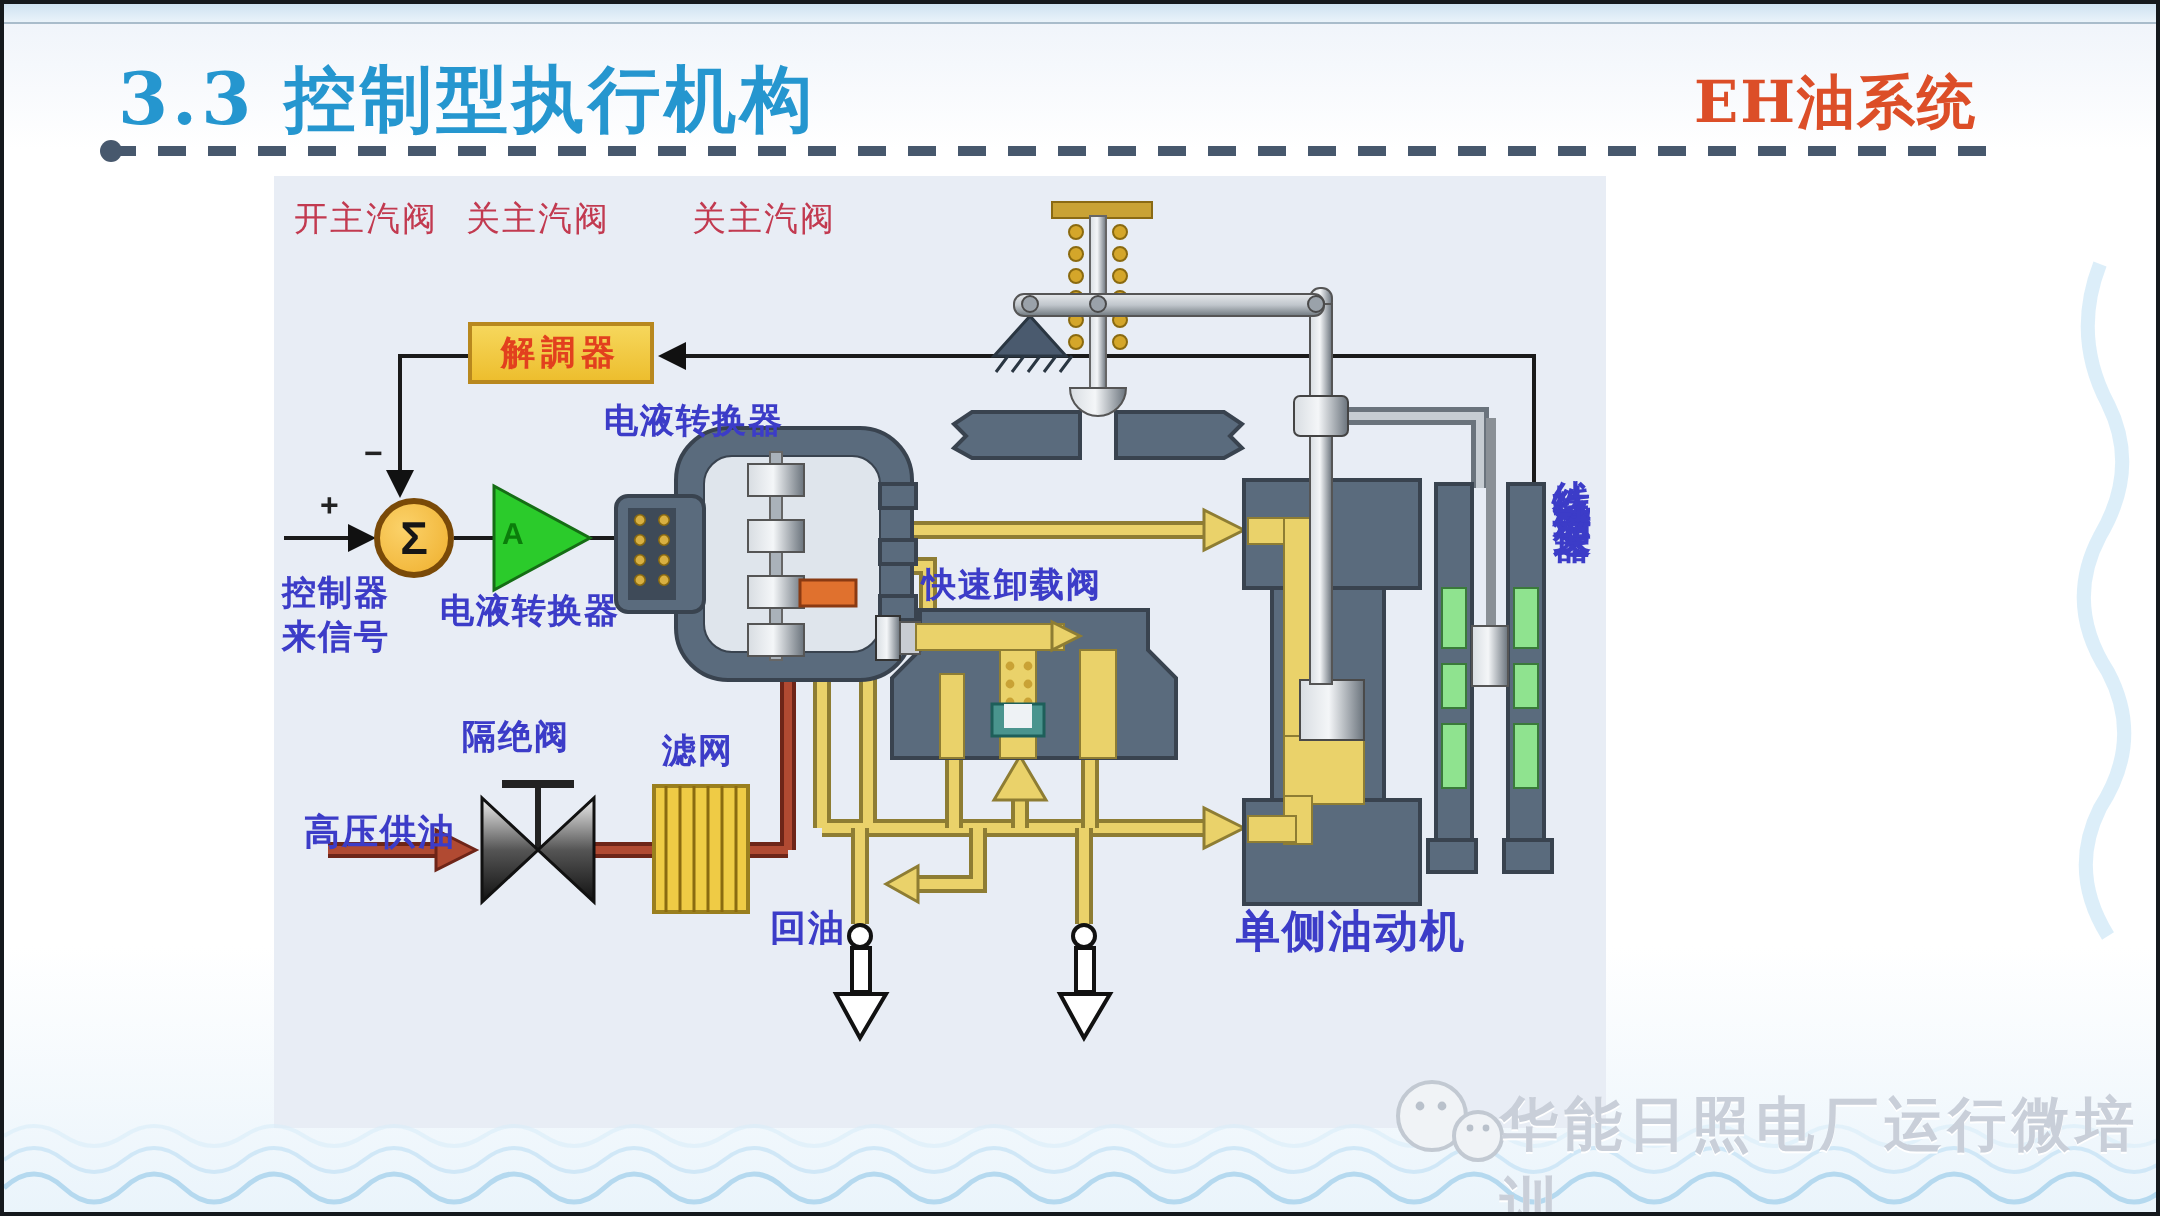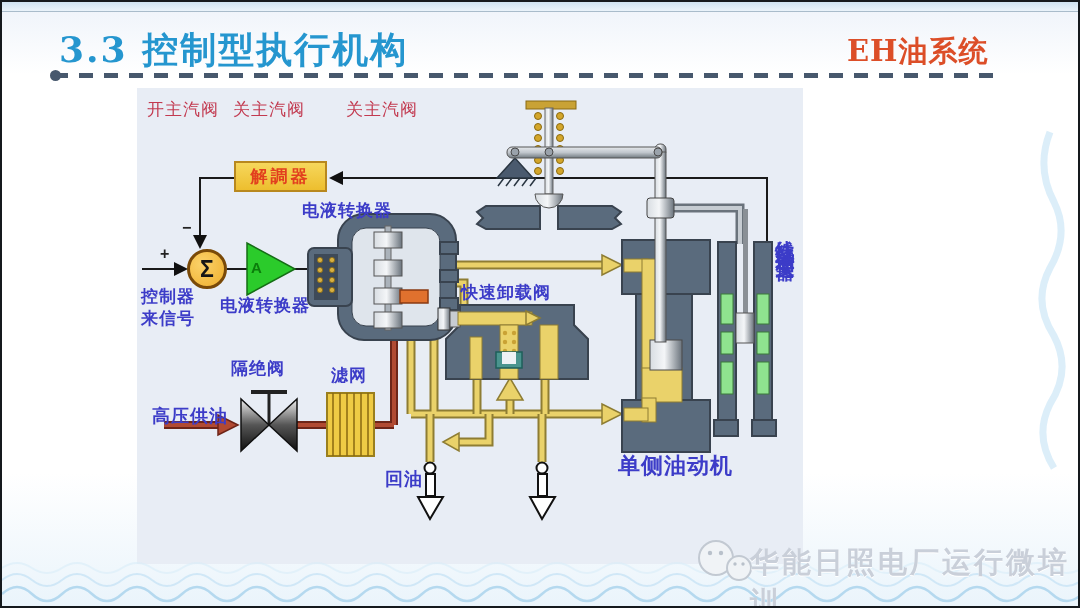--- a/index.html
+++ b/index.html
@@ -286,16 +286,16 @@
   <div class="blue-label" style="left:139px;top:305px">来信号</div>
   <span class="abs amp-letter">A</span>
   <div class="blue-label" style="left:218px;top:292px">电液转换器</div>
   <div class="blue-label" style="left:300px;top:197px">电液转换器</div>
   <div class="blue-label" style="left:459px;top:279px">快速卸载阀</div>
   <div class="blue-label" style="left:229px;top:355px">隔绝阀</div>
   <div class="blue-label" style="left:329px;top:362px">滤网</div>
   <div class="blue-label" style="left:150px;top:402px;font-size:18px">高压供油</div>
   <div class="blue-label" style="left:616px;top:449px;font-size:22px">单侧油动机</div>
   <div class="abs lvdt-label">线性位移差动变送器</div>
-  <div class="blue-label" style="left:383px;top:465px;font-size:18px">回油</div>
+  <div class="blue-label" style="left:383px;top:450px;font-size:18px">回油</div>
 
   <div class="abs watermark">华能日照电厂运行微培训</div>
 </div>
 
 </body></html>

